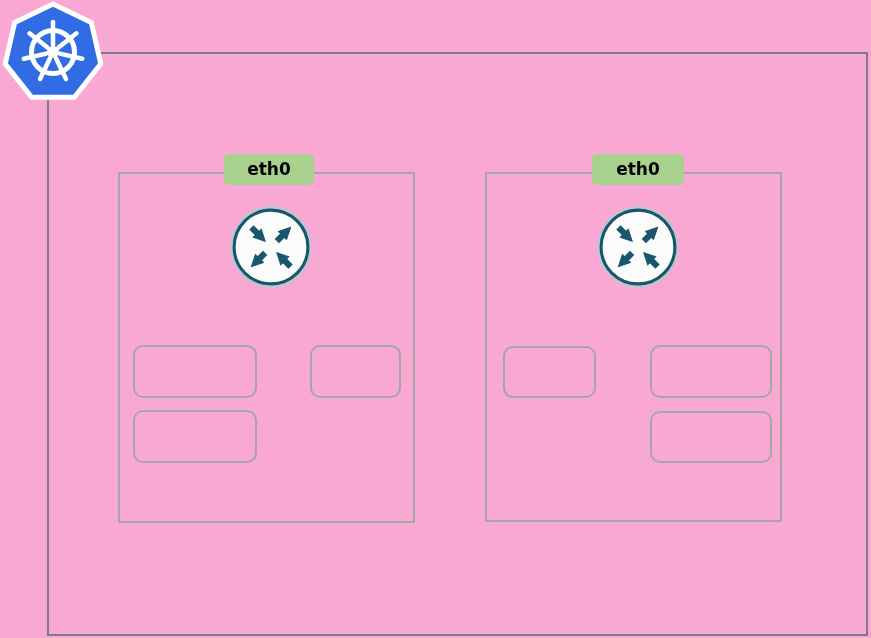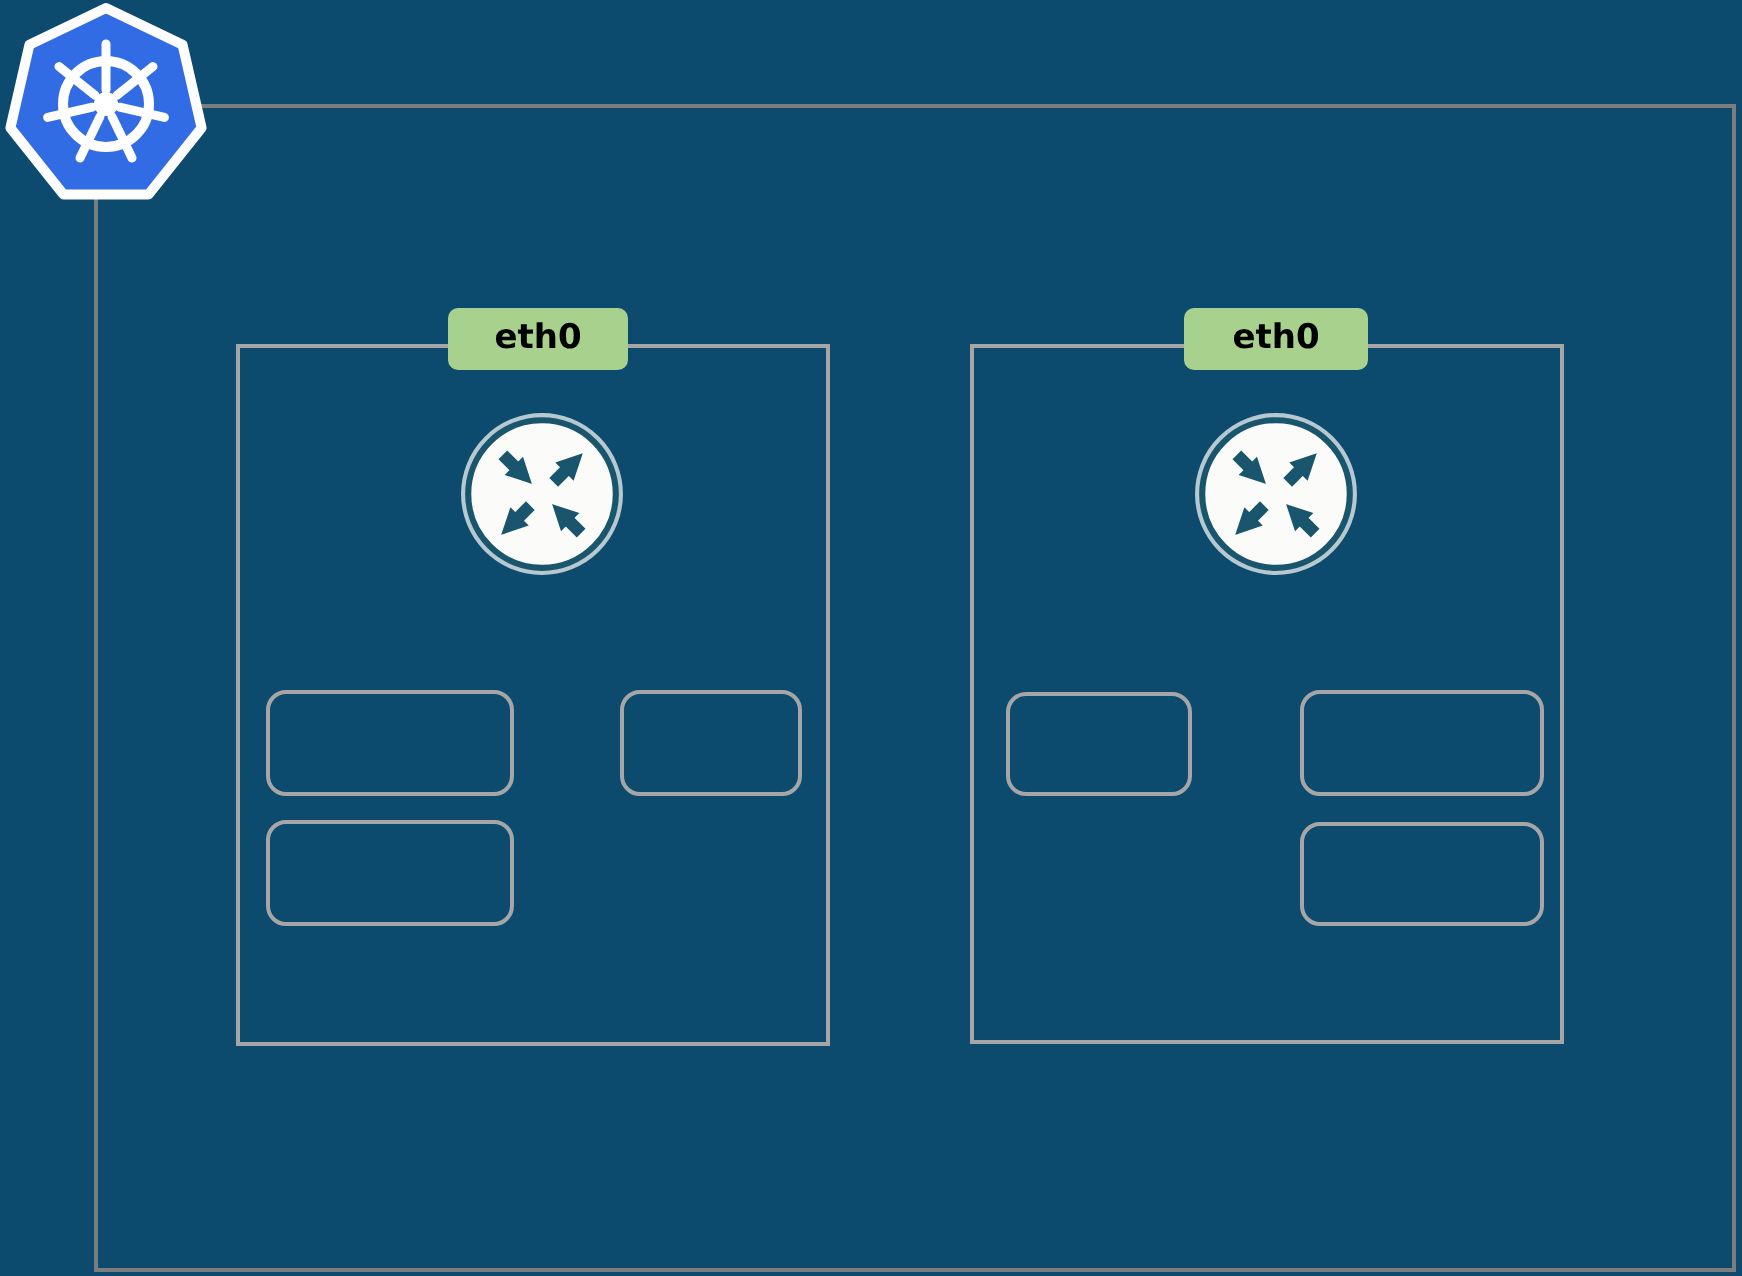--- a/index.html
+++ b/index.html
@@ -5,21 +5,21 @@
   html, body {
     margin: 0;
     padding: 0;
     background: #000000;
     font-family: "DejaVu Sans", "Liberation Sans", sans-serif;
   }
   .canvas {
     position: relative;
     width: 871px;
     height: 638px;
-    background: #0c4a6e;
+    background: #f9a8d4;
     overflow: hidden;
   }
   
   .cluster-rect {
     position: absolute;
     left: 47px;
     top: 52px;
     width: 821px;
     height: 584px;
     border: 2px solid #7d7d7d;

